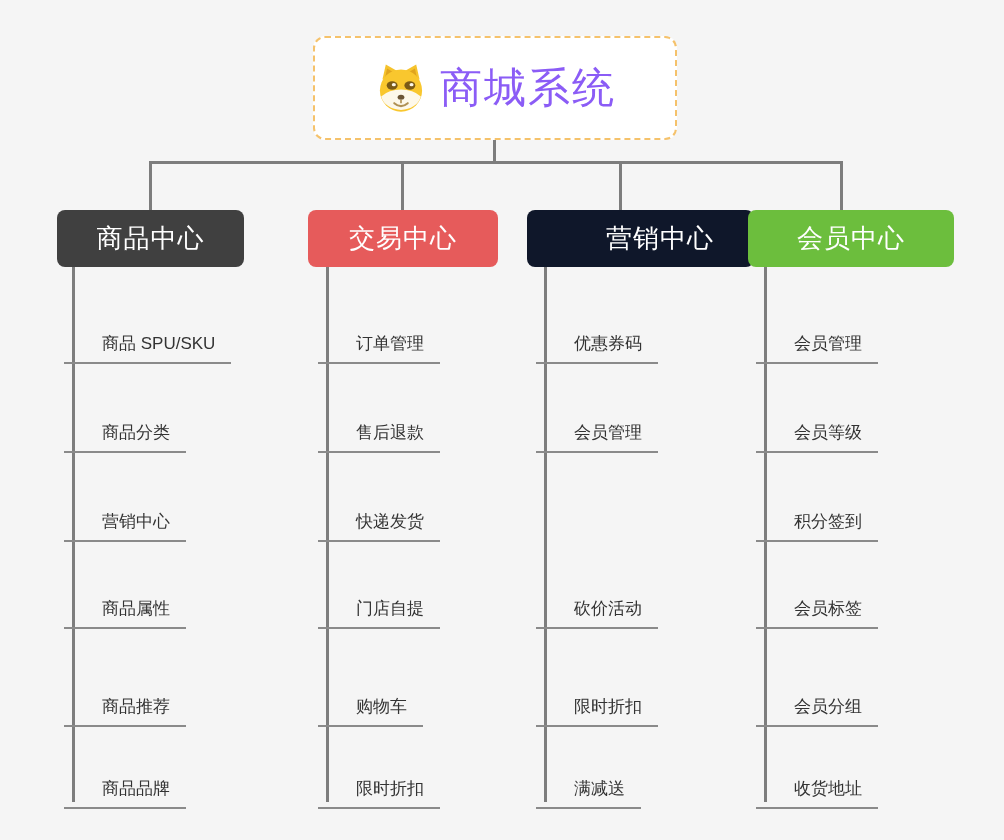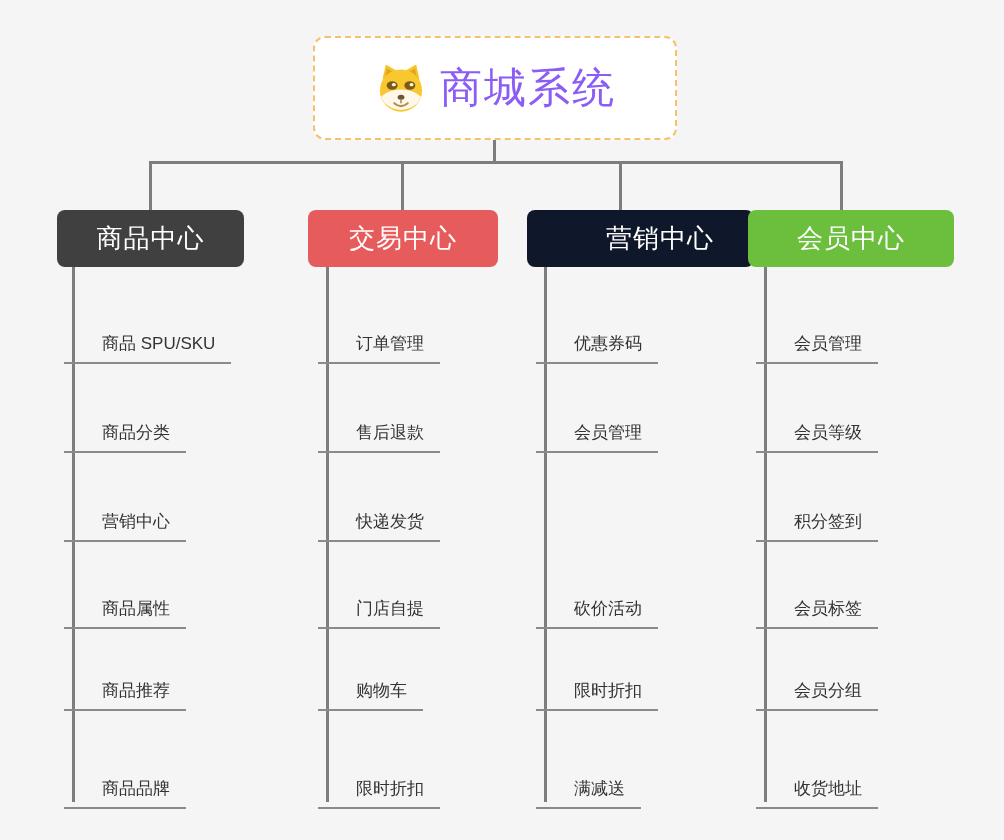--- a/index.html
+++ b/index.html
@@ -66,21 +66,21 @@
     height:44px;
     border-bottom:2px solid #8a8a8a;
     display:flex;
     align-items:flex-end;
     padding:0 16px 7px 38px;
     font-size:17px;
     color:#333333;
     white-space:nowrap;
   }
   .c1{left:64px}.c2{left:318px}.c3{left:536px}.c4{left:756px}
-  .r1{top:311px}.r2{top:400px}.r3{top:489px}.r4{top:576px}.r5{top:658px}.r6{top:756px}
+  .r1{top:311px}.r2{top:400px}.r3{top:489px}.r4{top:576px}.r5{top:674px}.r6{top:756px}
 </style>
 </head>
 <body>
 
 <div class="canvas">
 
   <div class="line root-stub"></div>
   <div class="line bus"></div>
   <div class="line stub st-1"></div>
   <div class="line stub st-2"></div>

